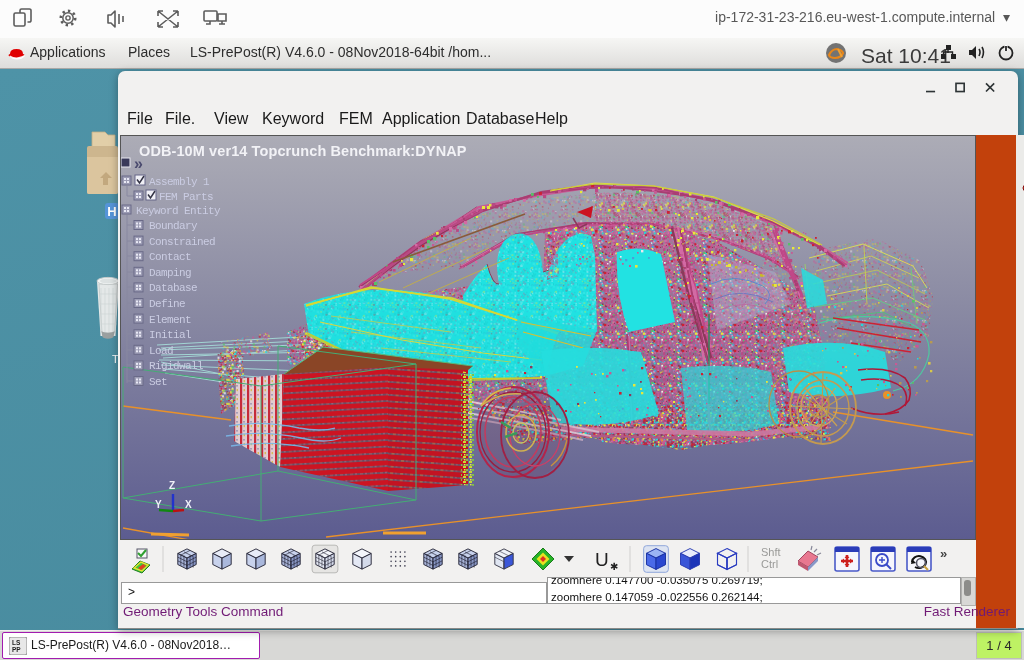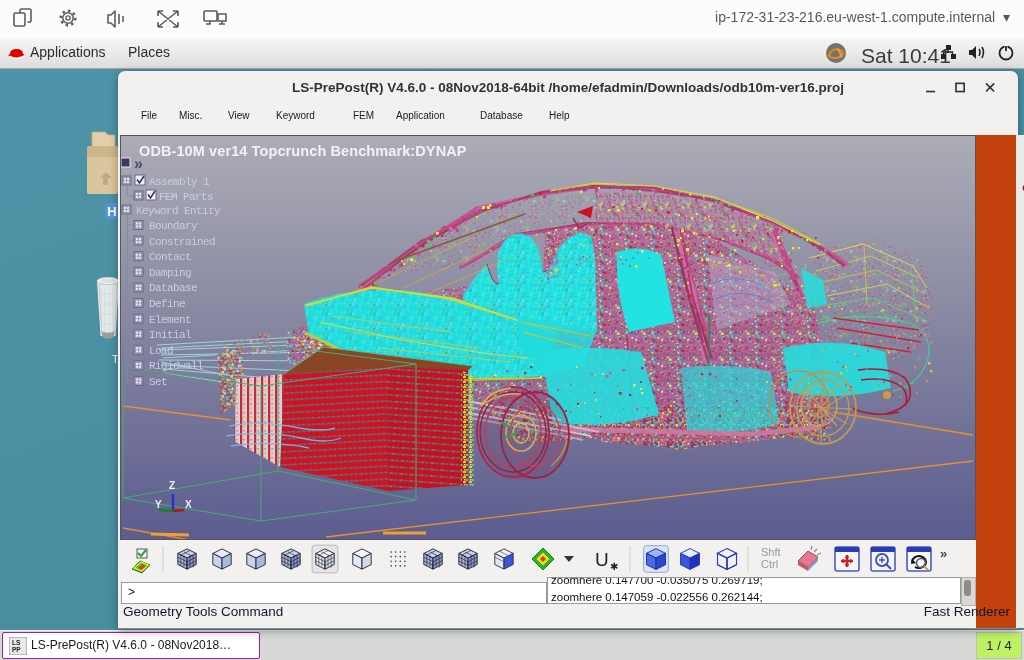--- a/index.html
+++ b/index.html
@@ -24,36 +24,36 @@
 #taskbtn span{position:absolute;left:28px;top:5px;font-size:12px;color:#1a1a1a;}
 #pager{right:2px;top:1px;width:44px;height:25px;background:#bef264;
   border:1px solid #bebebc;font-size:13px;color:#2a2a2a;text-align:center;line-height:25px;}
 
 #win{left:118px;top:71px;width:900px;height:557px;background:#f2f1f0;
   border-radius:7px 7px 0 0;box-shadow:0 2px 8px rgba(0,0,0,.35);border-bottom:1px solid #8a8a88;}
 #title{left:0;top:0;width:100%;height:32px;font-size:13.5px;font-weight:bold;
   color:#2e3436;text-align:center;line-height:33px;}
 #wbtns{left:798px;top:6px;width:100px;height:20px;color:#2e3436;}
 #menurow{left:0;top:32px;width:100%;height:31px;background:#f2f1f0;}
-#menurow .mi{position:absolute;top:7px;font-size:10px;color:#1a1a1a;margin-left:14px;}
+#menurow .mi{position:absolute;top:7px;font-size:16px;color:#1a1a1a;}
 
 #vp{left:2px;top:64px;width:854px;height:403px;background:#9a9aaa;
   border:1px solid #555;}
 
 #rtb{left:858px;top:64px;width:40px;height:493px;background:#c2410c;padding-left:40px;}
 
 #btb{left:2px;top:469px;width:856px;height:38px;}
 
 #cmdin{left:3px;top:511px;width:424px;height:20px;background:#fff;
   border:1px solid #999;font-size:12px;color:#111;}
 #cmdtxt{left:429px;top:506px;width:412px;height:25px;background:#fff;
   border:1px solid #999;overflow:hidden;font-size:11.5px;color:#111;line-height:17px;}
 #cmdsb{left:843px;top:506px;width:13px;height:27px;background:#d8d8d6;border:1px solid #b0b0ae;}
 #cmdsb div{position:absolute;left:2px;top:2px;width:7px;height:16px;background:#8c8c8a;border-radius:3px;}
-#statusrow{left:0;top:533px;width:100%;height:22px;font-size:13.5px;color:#0f172a;}
+#statusrow{left:0;top:533px;width:100%;height:22px;font-size:13.5px;color:#701a75;}
 </style>
 </head>
 <body>
 <div id="stage">
   <div class="abs" id="topbar">
     <svg class="abs" style="left:0;top:0" width="260" height="38" viewBox="0 0 260 38" fill="none" stroke="#5c5c5c" stroke-width="1.6">
       <rect x="14" y="13" width="11" height="13" rx="1.5"></rect>
       <path d="M20 13 v-2.5 a1.5 1.5 0 0 1 1.5-1.5 h8 a1.5 1.5 0 0 1 1.5 1.5 v10 a1.5 1.5 0 0 1 -1.5 1.5 h-2"></path>
       <circle cx="68" cy="18" r="7.2" stroke-width="2.6" stroke-dasharray="2.4 3.2"></circle>
         <circle cx="68" cy="18" r="5.2" stroke-width="1.5"></circle>
@@ -66,20 +66,21 @@
     </svg>
     <span class="abs" id="hostname">ip-172-31-23-216.eu-west-1.compute.internal&nbsp; ▾</span>
   </div>
   <div class="abs" id="gbar">
     <svg class="abs" style="left:8px;top:7px" width="17" height="16" viewBox="0 0 17 16">
       <path d="M2 9 q0 -5 6.5 -5 q6.5 0 6.5 5 q1 0 1.5 1 q-2 3 -8 3 q-6 0 -8 -2.5 q0 -1.5 1.5 -1.5z" fill="#e00000"></path>
         <path d="M2 10.5 q4 2.5 8 1.8 q4 -0.7 6.5 -2.3 l0.5 1 q-3 3.5 -8 3.5 q-5 0 -7.5 -3z" fill="#fff" opacity="0.9"></path>
     </svg>
     <span class="mi" style="left:30px">Applications</span>
     <span class="mi" style="left:128px">Places</span>
+    <span class="mi" style="left:190px">LS-PrePost(R) V4.6.0 - 08Nov2018-64bit /hom...</span>
     <svg class="abs" style="left:825px;top:4px" width="22" height="22" viewBox="0 0 22 22">
       <circle cx="11" cy="11" r="10" fill="#737373"></circle>
       <path d="M4 13 q3-6 8-6 q5 1 6 4 q-2 5 -8 5 q-5 0 -6-3z" fill="none" stroke="#e8861a" stroke-width="2.2"></path>
       <path d="M13 7 l4 8" stroke="#f0a030" stroke-width="2"></path>
     </svg>
     <span class="mi" style="left:861px;font-size:21px;color:#3a3a3a">Sat 10:41</span>
     <svg class="abs" style="left:941px;top:6px" width="76" height="18" viewBox="0 0 76 18" fill="#222">
       <rect x="5" y="1" width="5" height="5"></rect>
         <rect x="0" y="10" width="5" height="5"></rect>
         <rect x="10" y="10" width="5" height="5"></rect>
@@ -117,29 +118,28 @@
         <rect x="0" y="0" width="18" height="18" rx="2" fill="#e8e8e8" stroke="#888"></rect>
         <text x="3" y="8" font-size="6.5" font-weight="bold" fill="#222">LS</text>
         <text x="3" y="15" font-size="6.5" font-weight="bold" fill="#222">PP</text>
       </svg>
       <span>LS-PrePost(R) V4.6.0 - 08Nov2018…</span>
     </div>
     <div class="abs" id="pager">1 / 4</div>
   </div>
 
   <div class="abs" id="win">
-    <div class="abs" id="title">LS-PrePost(R) V4.6.0 - 08Nov2018-64bit /home/efadmin/Downloads/odb10m-ver16.proj</div>
     <svg class="abs" id="wbtns" width="110" height="20" viewBox="0 0 110 20" stroke="#2e3436" stroke-width="1.8">
       <path d="M11 15 h10"></path>
       <rect x="44" y="6" width="9" height="9" fill="none"></rect>
       <path d="M77 6 l9 9 M86 6 l-9 9"></path>
     </svg>
     <div class="abs" id="menurow">
       <span class="mi" style="left:9px">File</span>
-      <span class="mi" style="left:47px">Misc.</span>
+      <span class="mi" style="left:47px">File.</span>
       <span class="mi" style="left:96px">View</span>
       <span class="mi" style="left:144px">Keyword</span>
       <span class="mi" style="left:221px">FEM</span>
       <span class="mi" style="left:264px">Application</span>
       <span class="mi" style="left:348px">Database</span>
       <span class="mi" style="left:417px">Help</span>
     </div>
     <div class="abs" id="vp"><svg width="854" height="403" viewBox="0 0 854 403">
 <defs>
 <linearGradient id="bg" x1="0" y1="0" x2="0" y2="1">

